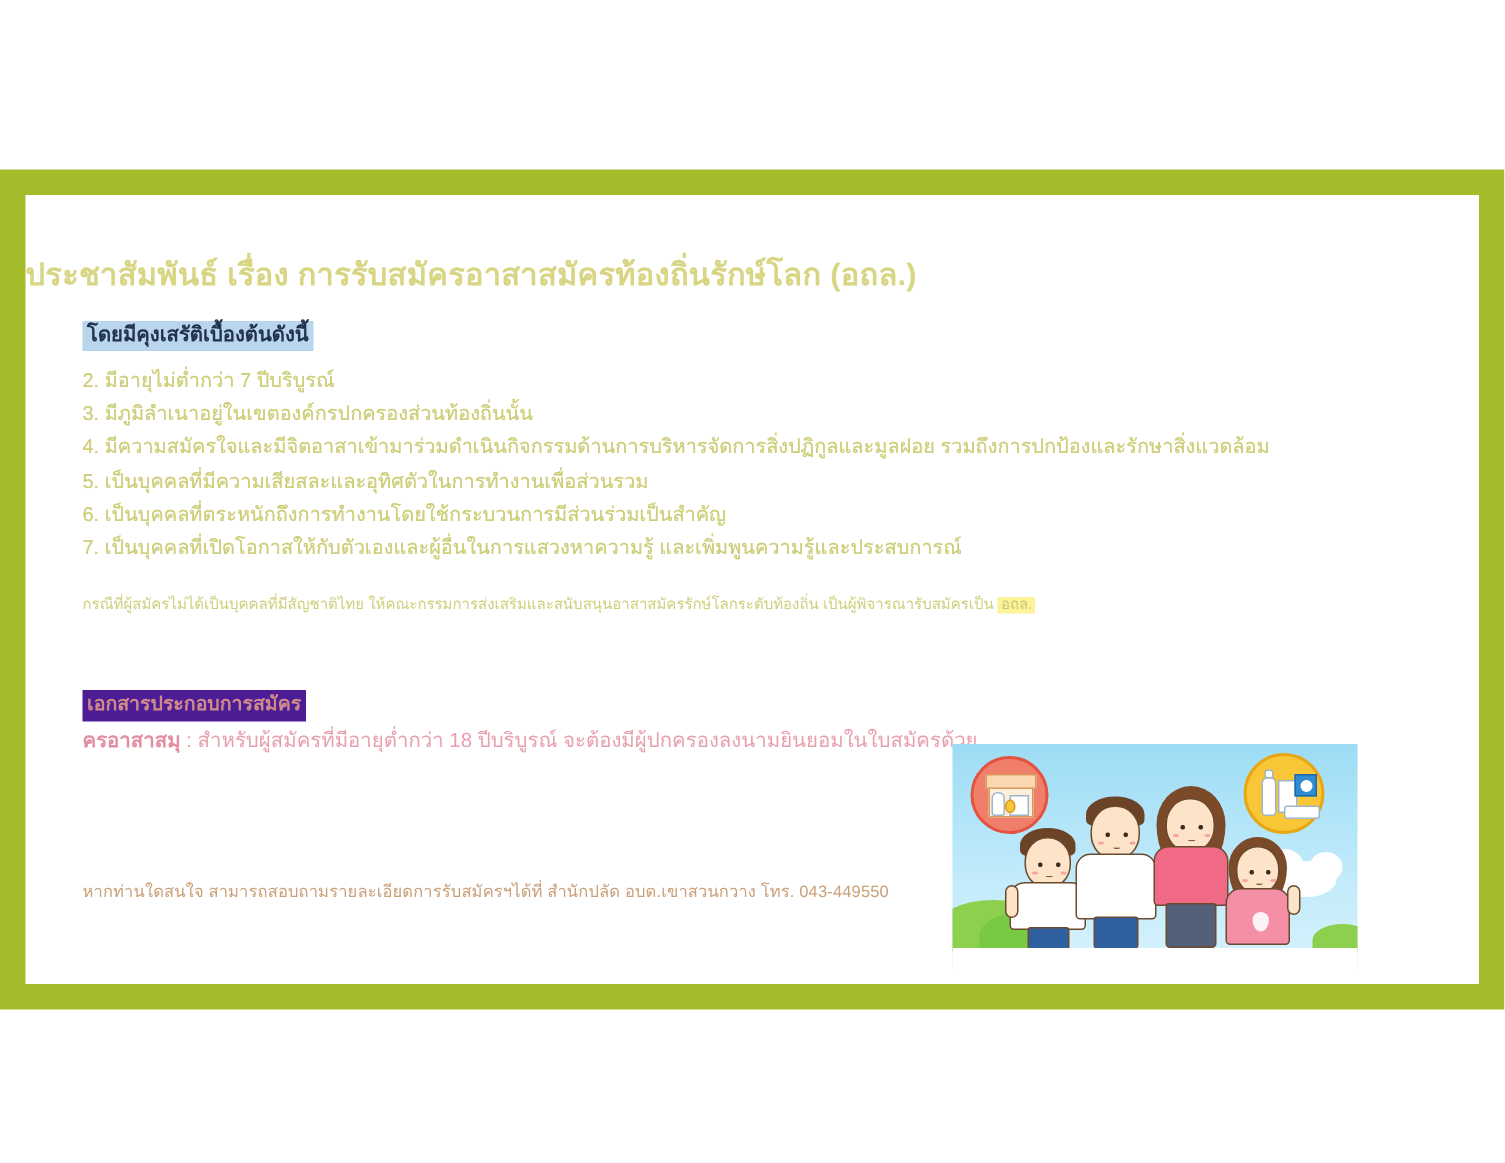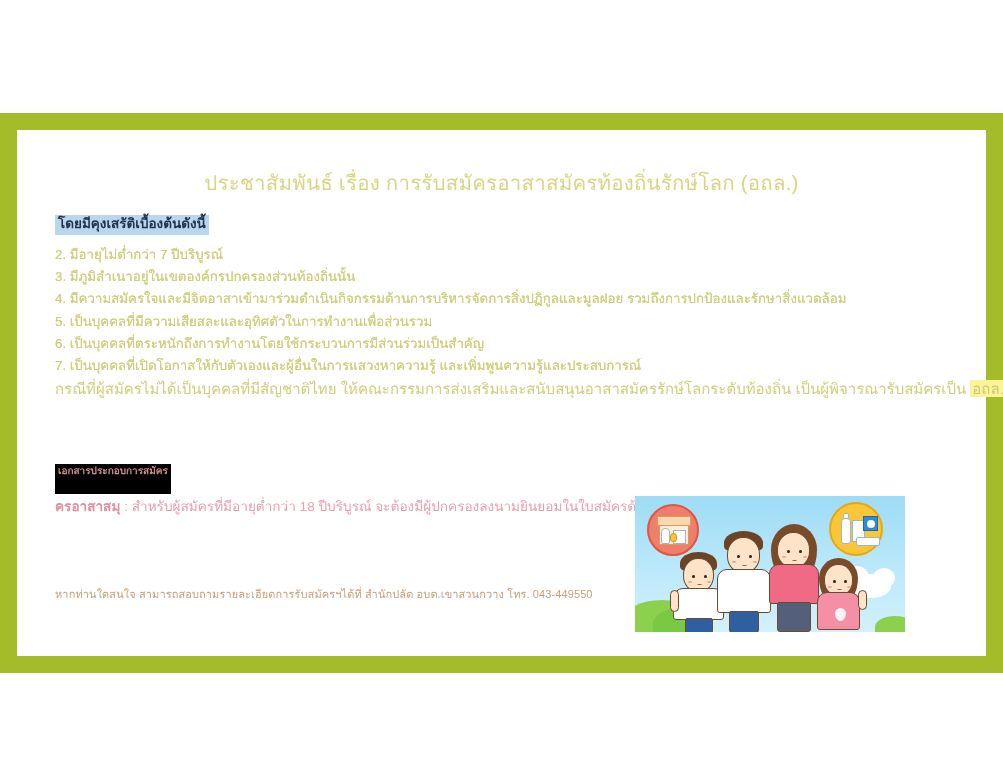--- a/index.html
+++ b/index.html
@@ -36,23 +36,22 @@
     bottom: 17px;
     background: #ffffff;
   }
 
   
   .title {
     position: absolute;
     left: 0;
     top: 36px;
     width: 100%;
-    text-align: center;
     font-size: 20.5px;
-    font-weight: normal;
+    font-weight: bold;
     color: #d8d684;
     letter-spacing: 0.2px;
     white-space: nowrap;
   }
 
   
   .body-area {
     position: absolute;
     left: 38px;
     top: 84px;
@@ -73,47 +72,46 @@
     margin-top: 9px;
   }
   .qual-item {
     font-size: 13.3px;
     color: #cfcf7d;
     line-height: 22.3px;
     white-space: nowrap;
     text-shadow: 0 0 0.4px #cfcf7d;
   }
   .qual-note {
-    font-size: 15px;
+    font-size: 10px;
     color: #cfcf7d;
     line-height: 22px;
     white-space: nowrap;
-    margin-top: 0;
-    text-align: right;
+    margin-top: 16px;
   }
   .qual-note .mark-yellow {
     background: #fdf49a;
     color: #c9c978;
     padding: 0 2px;
   }
 
   
   .docs-area {
     position: absolute;
     left: 38px;
     top: 330px;
     width: 600px;
   }
   .docs-head {
     display: inline-block;
-    font-size: 10px;
+    font-size: 13px;
     font-weight: bold;
     color: #d08a8a;
-    background: #000000;
-    padding: 1px 3px 16px 3px;
+    background: #4c1d95;
+    padding: 1px 3px 4px 3px;
     line-height: 1.25;
   }
   .docs-list { margin-top: 9px; }
   .docs-item {
     font-size: 13.8px;
     color: #e8a0ae;
     line-height: 24.5px;
     white-space: nowrap;
   }
   .docs-remark {

